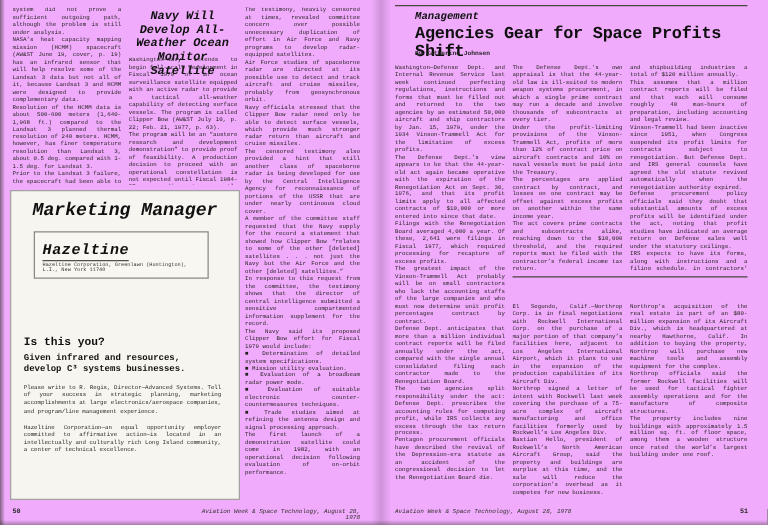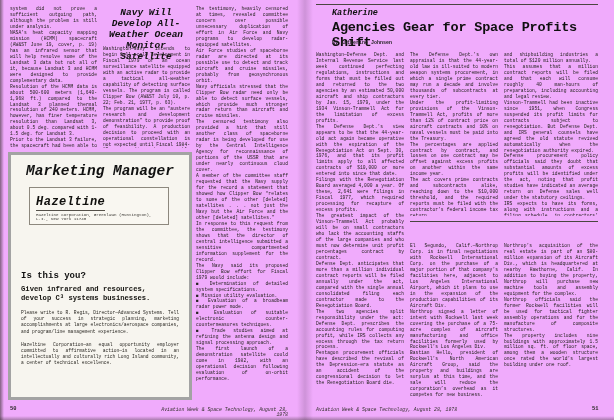--- a/index.html
+++ b/index.html
@@ -24,21 +24,21 @@
     line-height:1.15; text-align:center; color:#111;
   }
   .section-label { position:absolute; font-weight:bold; font-style:italic; font-size:8.5px; color:#111; }
   .headline-lg { position:absolute; font-weight:bold; font-size:13.5px; letter-spacing:-.2px; color:#0f0f0f; }
   .byline { position:absolute; font-weight:bold; font-size:5px; color:#222; }
   .rule { position:absolute; background:#4a4640; height:1px; }
   .headline-md { position:absolute; font-weight:bold; font-size:9.5px; text-align:center; color:#0f0f0f; }
 
   .ad {
     position:absolute; left:8px; top:152px; width:184px; height:248px;
-    border:3px solid #a3a3a3; background:#f7f5ef; box-sizing:border-box; overflow:hidden;
+    border:1px solid #a3a3a3; background:#f7f5ef; box-sizing:border-box; overflow:hidden;
     padding:8px 10px;
   }
   .ad-title { font-weight:bold; font-style:italic; font-size:14.5px; text-align:center; color:#101010; margin-bottom:8px; }
   .logo-box { width:126px; border:1px solid #8d887e; padding:4px 6px 3px; margin:0 0 0 8px; background:#f9f7f1; }
   .logo-word { font-weight:bold; font-style:italic; font-size:12px; letter-spacing:.5px; color:#12110f;
     border-bottom:1px solid #55514a; display:inline-block; padding-bottom:1px; }
   .logo-sub { font-size:4.2px; color:#3a3833; margin-top:2px; }
   .ad-question { font-weight:bold; font-size:9px; color:#101010; margin-top:46px; }
   .ad-pitch { font-weight:bold; font-size:7.2px; line-height:1.25; color:#14130f; margin-top:4px; width:150px; }
   .ad-body { font-size:4.6px; line-height:1.35; text-align:justify; color:#2a2823; margin-top:7px; width:158px; }
@@ -84,21 +84,21 @@
       <div class="logo-sub">Hazeltine Corporation, Greenlawn (Huntington), L.I., New York 11740</div>
     </div>
     <div class="ad-question">Is this you?</div>
     <div class="ad-pitch">Given infrared and resources, develop C³ systems businesses.</div>
     <div class="ad-body">Please write to R. Regis, Director—Advanced Systems. Tell of your success in strategic planning, marketing accomplishments at large electronics/aerospace companies, and program/line management experience.</div>
     <div class="ad-body">Hazeltine Corporation—an equal opportunity employer committed to affirmative action—is located in an intellectually and culturally rich Long Island community, a center of technical excellence.</div>
   </div>
 
   <div class="rule" style="left:316px; top:4px; width:282px;"></div>
 
-  <div class="section-label" style="left:332px; top:8px;">Katherine</div>
+  <div class="section-label" style="left:332px; top:8px;">Management</div>
 
   <div class="headline-lg" style="left:332px; top:20px; width:262px;">Agencies Gear for Space Profits Shift</div>
 
   <div class="byline" style="left:332px; top:40px;">By Katherine Johnsen</div>
 
   <div class="col" style="left:316px; top:52px; width:88px; height:348px;">Washington—Defense Dept. and Internal Revenue Service last week continued perfecting regulations, instructions and forms that must be filled out and returned to the two agencies by an estimated 50,000 aircraft and ship contractors by Jan. 15, 1979, under the 1934 Vinson-Trammell Act for the limitation of excess profits.
 The Defense Dept.’s view appears to be that the 44-year-old act again became operative with the expiration of the Renegotiation Act on Sept. 30, 1976, and that its profit limits apply to all affected contracts of $10,000 or more entered into since that date.
 Filings with the Renegotiation Board averaged 4,000 a year. Of these, 2,641 were filings in Fiscal 1977, which required processing for recapture of excess profits.
 The greatest impact of the Vinson-Trammell Act probably will be on small contractors who lack the accounting staffs of the large companies and who must now determine unit profit percentages contract by contract.
 Defense Dept. anticipates that more than a million individual contract reports will be filed annually under the act, compared with the single annual consolidated filing each contractor made to the Renegotiation Board.

